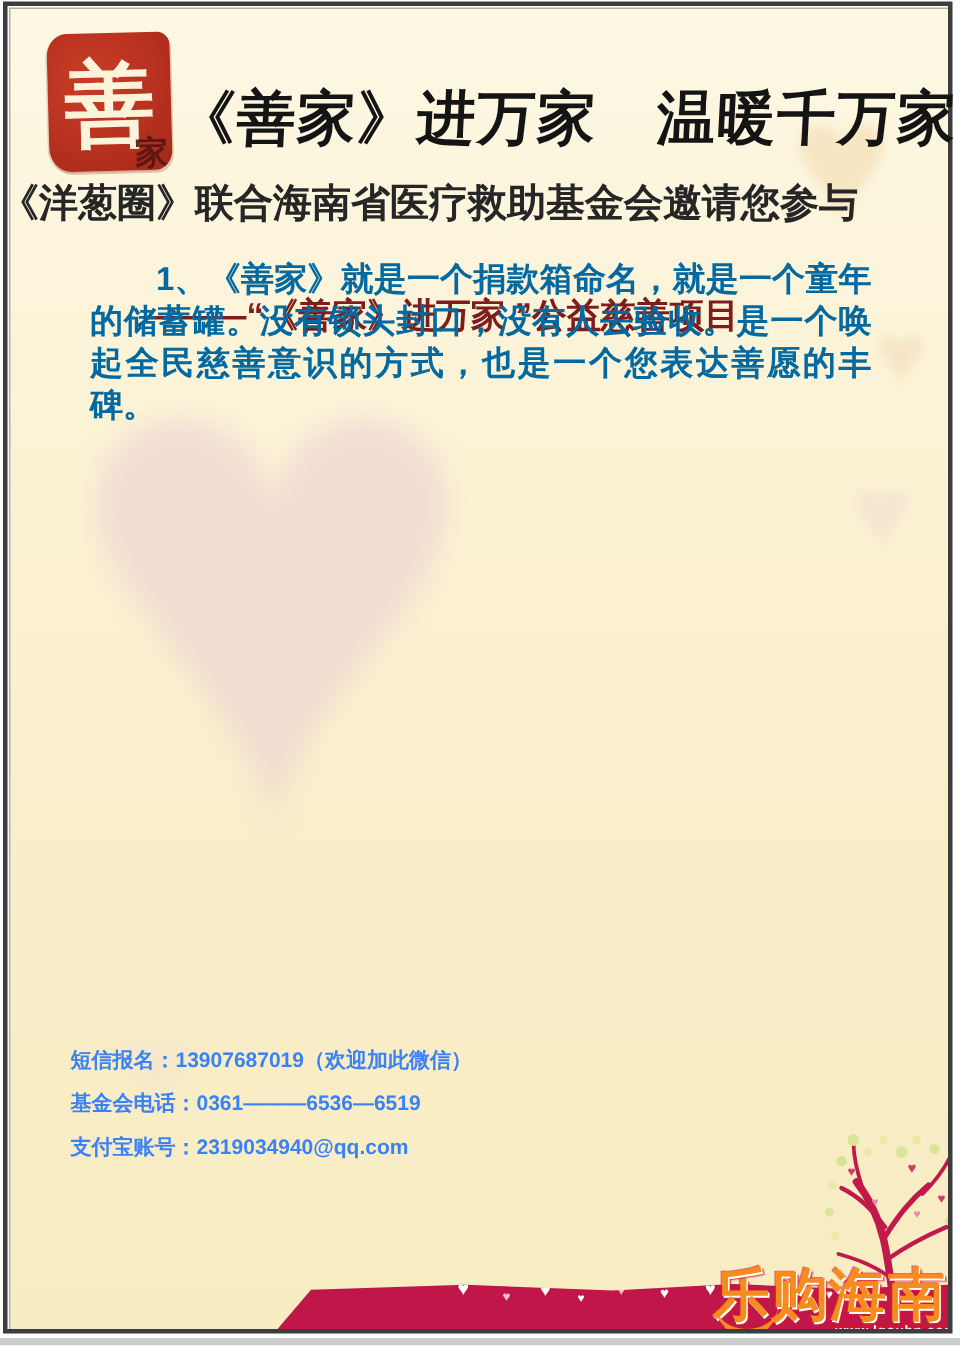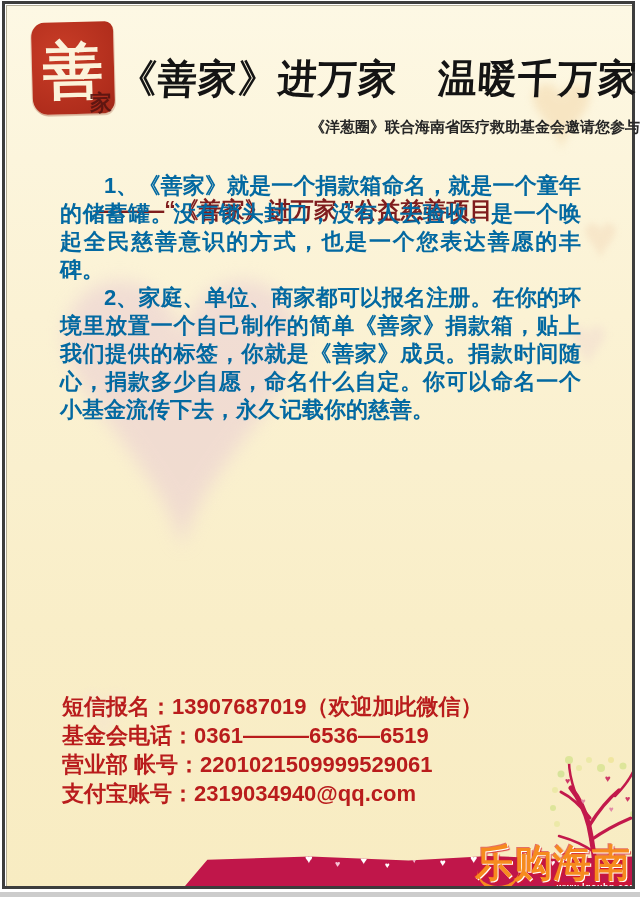--- a/index.html
+++ b/index.html
@@ -28,31 +28,31 @@
         background:radial-gradient(circle at 35% 35%,#c93d27,#b02d1c 75%,#9c2818);
         border-radius:16% 10% 14% 18%;box-shadow:1px 2px 0 rgba(150,60,30,.25), -1px 1px 0 rgba(150,60,30,.2);}
   .seal-main{position:absolute;left:6px;top:2px;width:70px;text-align:center;font-family:"DejaVu Serif",serif;
         font-size:60px;font-weight:700;color:#fcf3da;line-height:92px;}
   .seal-sub{position:absolute;right:3px;bottom:0px;font-family:"DejaVu Serif",serif;font-size:22px;
         font-weight:700;color:#581410;opacity:.9;line-height:1;}
 
   
   .title{position:absolute;left:118px;top:52px;width:445px;font-family:"DejaVu Serif",serif;
          font-size:39px;font-weight:900;color:#141414;letter-spacing:1px;transform:skewX(-3deg);white-space:nowrap;}
-  .sub1{position:absolute;left:0;top:118px;width:640px;text-align:right;font-size:15px;font-weight:700;color:#262626;}
+  .sub1{position:absolute;left:0;top:118px;width:640px;text-align:left;font-size:26px;font-weight:700;color:#262626;}
   .sub2{position:absolute;left:0;top:151px;width:588px;text-align:center;font-size:23px;font-weight:700;color:#7f1d1d;margin-top:44px;}
 
   
   .bodytext{position:absolute;left:60px;top:172px;width:521px;font-size:22px;line-height:28px;
             font-weight:700;color:#0369a1;text-align:justify;}
   .bodytext p{margin:0;text-indent:2em;}
 
   
-  .contact{position:absolute;left:62px;top:692px;width:540px;font-size:22px;line-height:29px;
-           font-weight:700;color:#b91c1c;}
+  .contact{position:absolute;left:47px;top:692px;width:540px;font-size:14px;line-height:29px;
+           font-weight:700;color:#3b82f6;}
   .contact div{white-space:nowrap;}
 
   
   .banner{position:absolute;left:178px;right:0;bottom:0;height:32px;background:#c0164a;
           clip-path:polygon(0 100%,5% 18%,28% 8%,50% 20%,68% 6%,84% 16%,100% 8%,100% 100%);}
   .bh{position:absolute;line-height:1;pointer-events:none;}
   .bh::before{content:"♥";}
 
   
   .tree{position:absolute;left:538px;top:742px;width:100px;height:138px;}
@@ -136,25 +136,23 @@
       <div class="seal-main">善</div>
       <div class="seal-sub">家</div>
     </div>
 
     <div class="title">《善家》进万家　温暖千万家</div>
     <div class="sub1">《洋葱圈》联合海南省医疗救助基金会邀请您参与</div>
     <div class="sub2">———“《善家》进万家 ”公益慈善项目</div>
 
     <div class="bodytext">
       <p>1、《善家》就是一个捐款箱命名，就是一个童年的储蓄罐。没有锁头封口，没有人去验收。是一个唤起全民慈善意识的方式，也是一个您表达善愿的丰碑。</p>
-      <p>2、家庭、单位、商家都可以报名注册。在你的环境里放置一个自己制作的简单《善家》捐款箱，贴上我们提供的标签，你就是《善家》成员。捐款时间随心，捐款多少自愿，命名什么自定。你可以命名一个小基金流传下去，永久记载你的慈善。</p>
     </div>
 
     <div class="contact">
       <div>短信报名：13907687019（欢迎加此微信）</div>
       <div>基金会电话：0361———6536—6519</div>
-      <div>营业部 帐号：2201021509999529061</div>
       <div>支付宝账号：2319034940@qq.com</div>
     </div>
   </div>
 
   <div class="bottom-strip"></div>
 </div>
 
 </body></html>

